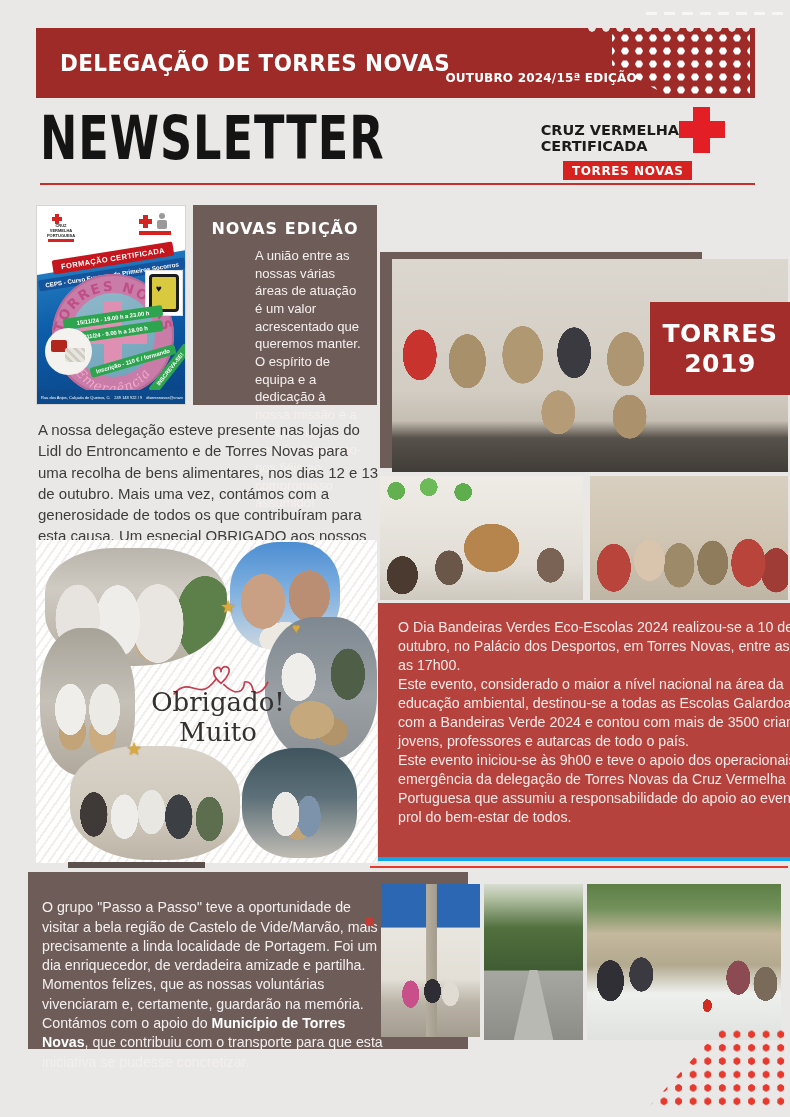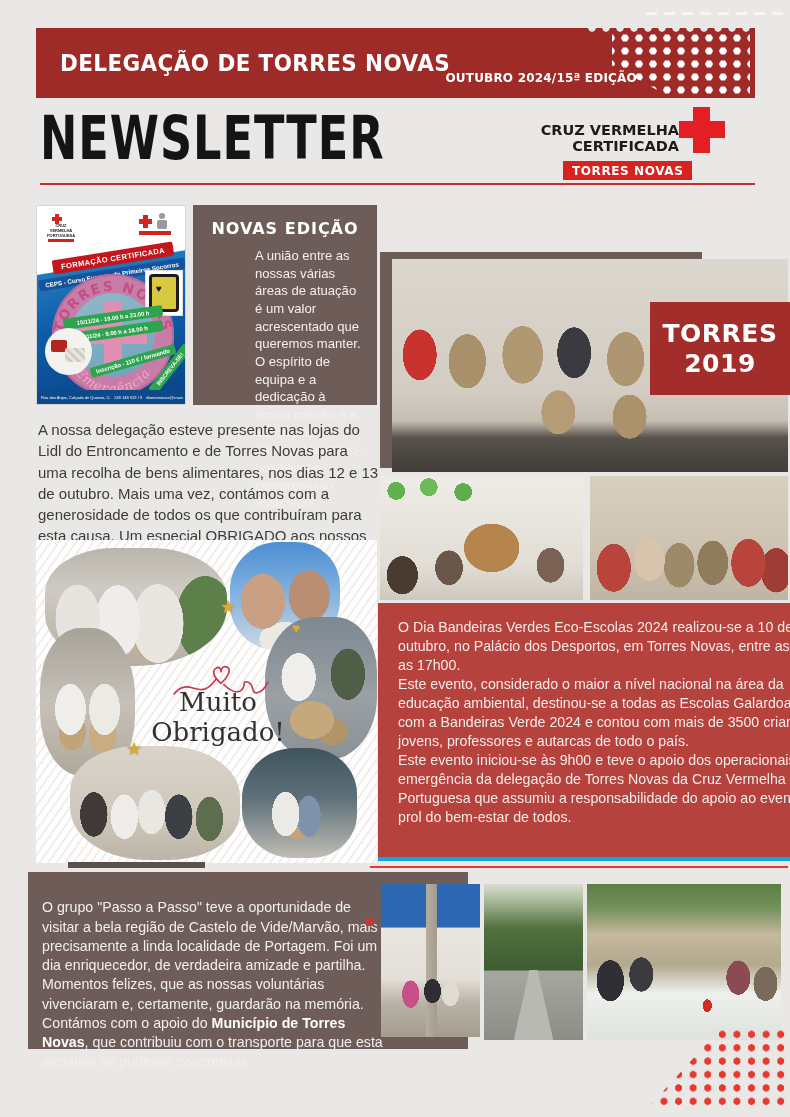--- a/index.html
+++ b/index.html
@@ -23,21 +23,21 @@
     background-image:radial-gradient(circle,#fff 3.4px,transparent 4px);
     background-size:14px 13px;background-position:center;
     clip-path:polygon(0 0,100% 0,100% 100%,38% 100%,0 52%);}
   .banner-scallop{position:absolute;right:0;top:-5px;width:170px;height:10px;
     background-image:radial-gradient(circle,#e9e8e6 3.4px,transparent 4px);
     background-size:14px 10px;}
   .newsletter-title{left:40px;top:102px;color:#141414;
     font-family:"DejaVu Sans",sans-serif;font-weight:900;font-size:47px;letter-spacing:1px;
     transform:scale(.95,1.3);transform-origin:left top;white-space:nowrap;}
   .logo{left:558px;top:104px;width:197px;height:80px;}
-  .logo-text{position:absolute;right:76px;top:18px;text-align:right;color:#1d1b1a;
+  .logo-text{position:absolute;right:76px;top:18px;color:#1d1b1a;
     font-family:"DejaVu Sans",sans-serif;font-weight:900;font-size:14.5px;line-height:1.12;white-space:nowrap;}
   .logo-cross{position:absolute;right:30px;top:3px;width:46px;height:46px;
     background:linear-gradient(#e31e25,#e31e25) center/100% 38% no-repeat,
                linear-gradient(#e31e25,#e31e25) center/38% 100% no-repeat;}
   .logo-badge{position:absolute;left:5px;top:57px;background:#d6231f;color:#fff;
     font-family:"DejaVu Sans",sans-serif;font-weight:bold;font-size:12px;letter-spacing:.6px;
     padding:3px 9px 2px;}
   .header-rule{left:40px;top:183px;width:715px;height:2px;background:#c62f2b;}
 
   
@@ -307,22 +307,22 @@
     <div class="star abs" style="left:256px;top:80px;font-size:14px;">♥</div>
     <div class="star abs" style="left:90px;top:198px;font-size:18px;">★</div>
     <svg class="abs swirl" viewBox="0 0 170 90">
       <g fill="none" stroke="#c93b4e" stroke-width="3" stroke-linecap="round">
         <path d="M4,62 C26,34 44,66 64,50 C70,45 74,40 77,36"></path>
         <path d="M85,44 C74,34 68,24 76,18 C81,14 86,18 85,25 C84,18 90,13 96,16 C103,20 97,34 85,44 Z"></path>
         <path d="M90,46 C100,56 112,62 120,56 C130,48 120,38 132,42 C144,47 136,62 148,60 C156,58 162,50 166,42"></path>
       </g>
     </svg>
     <div class="abs thanks">
+      <div>Obrigado!</div>
       <div>Muito</div>
-      <div>Obrigado!</div>
     </div>
   </div>
 
   <div class="abs photo-back"></div>
   <div class="abs photo-group"></div>
   <div class="abs month-badge">
     <div>TORRES</div>
     <div>2019</div>
   </div>
   <div class="abs photo-mascot"></div>

